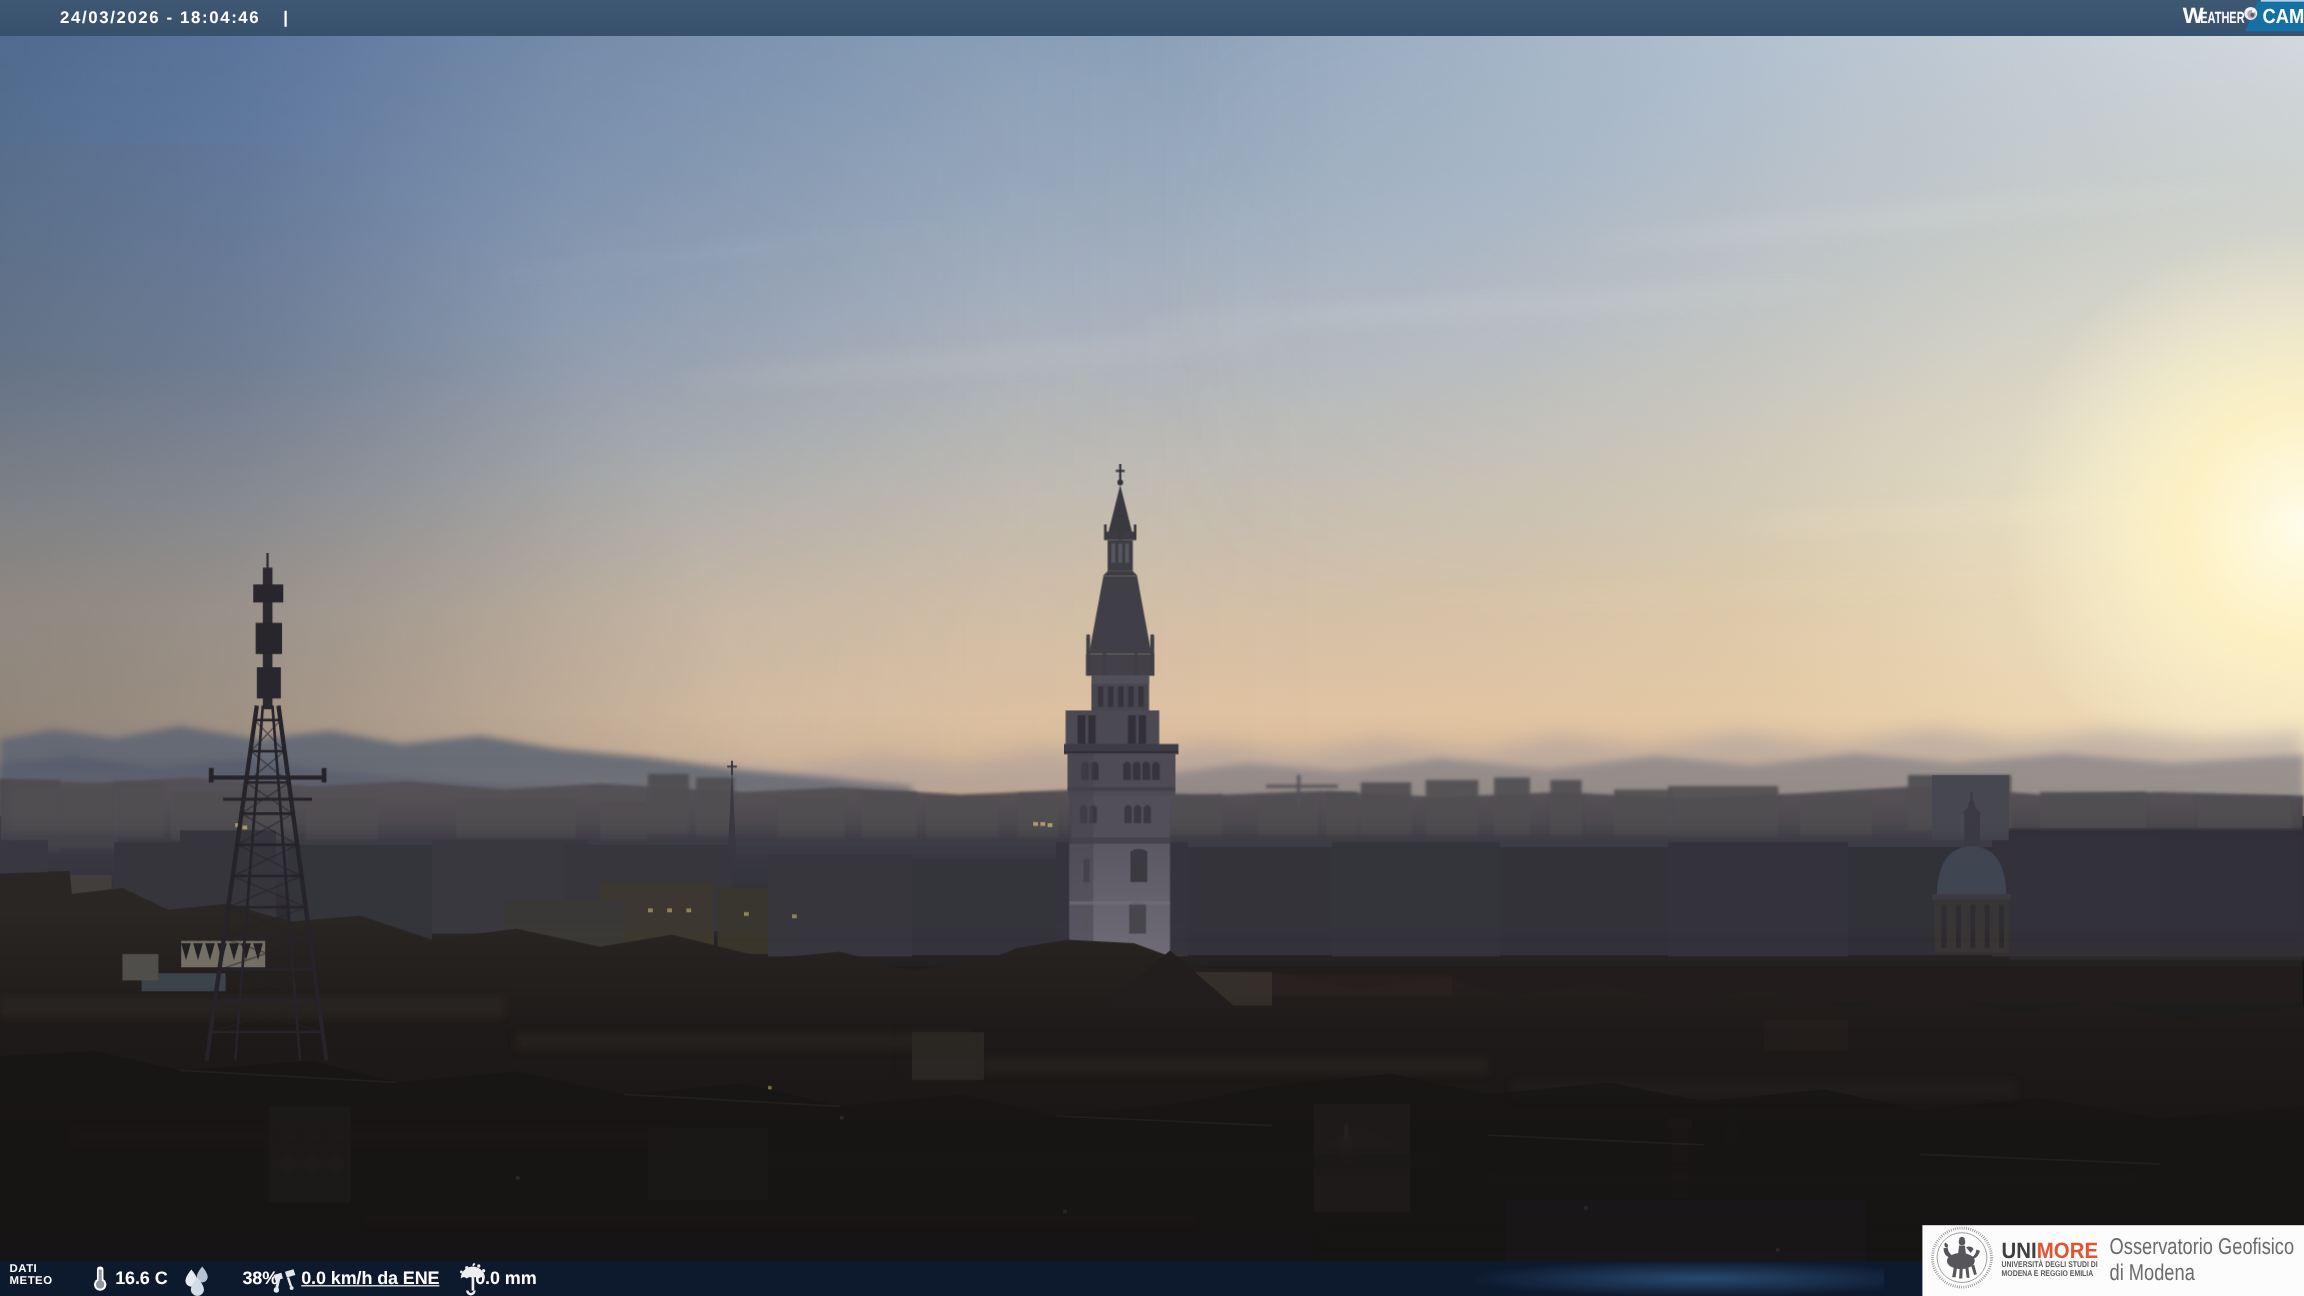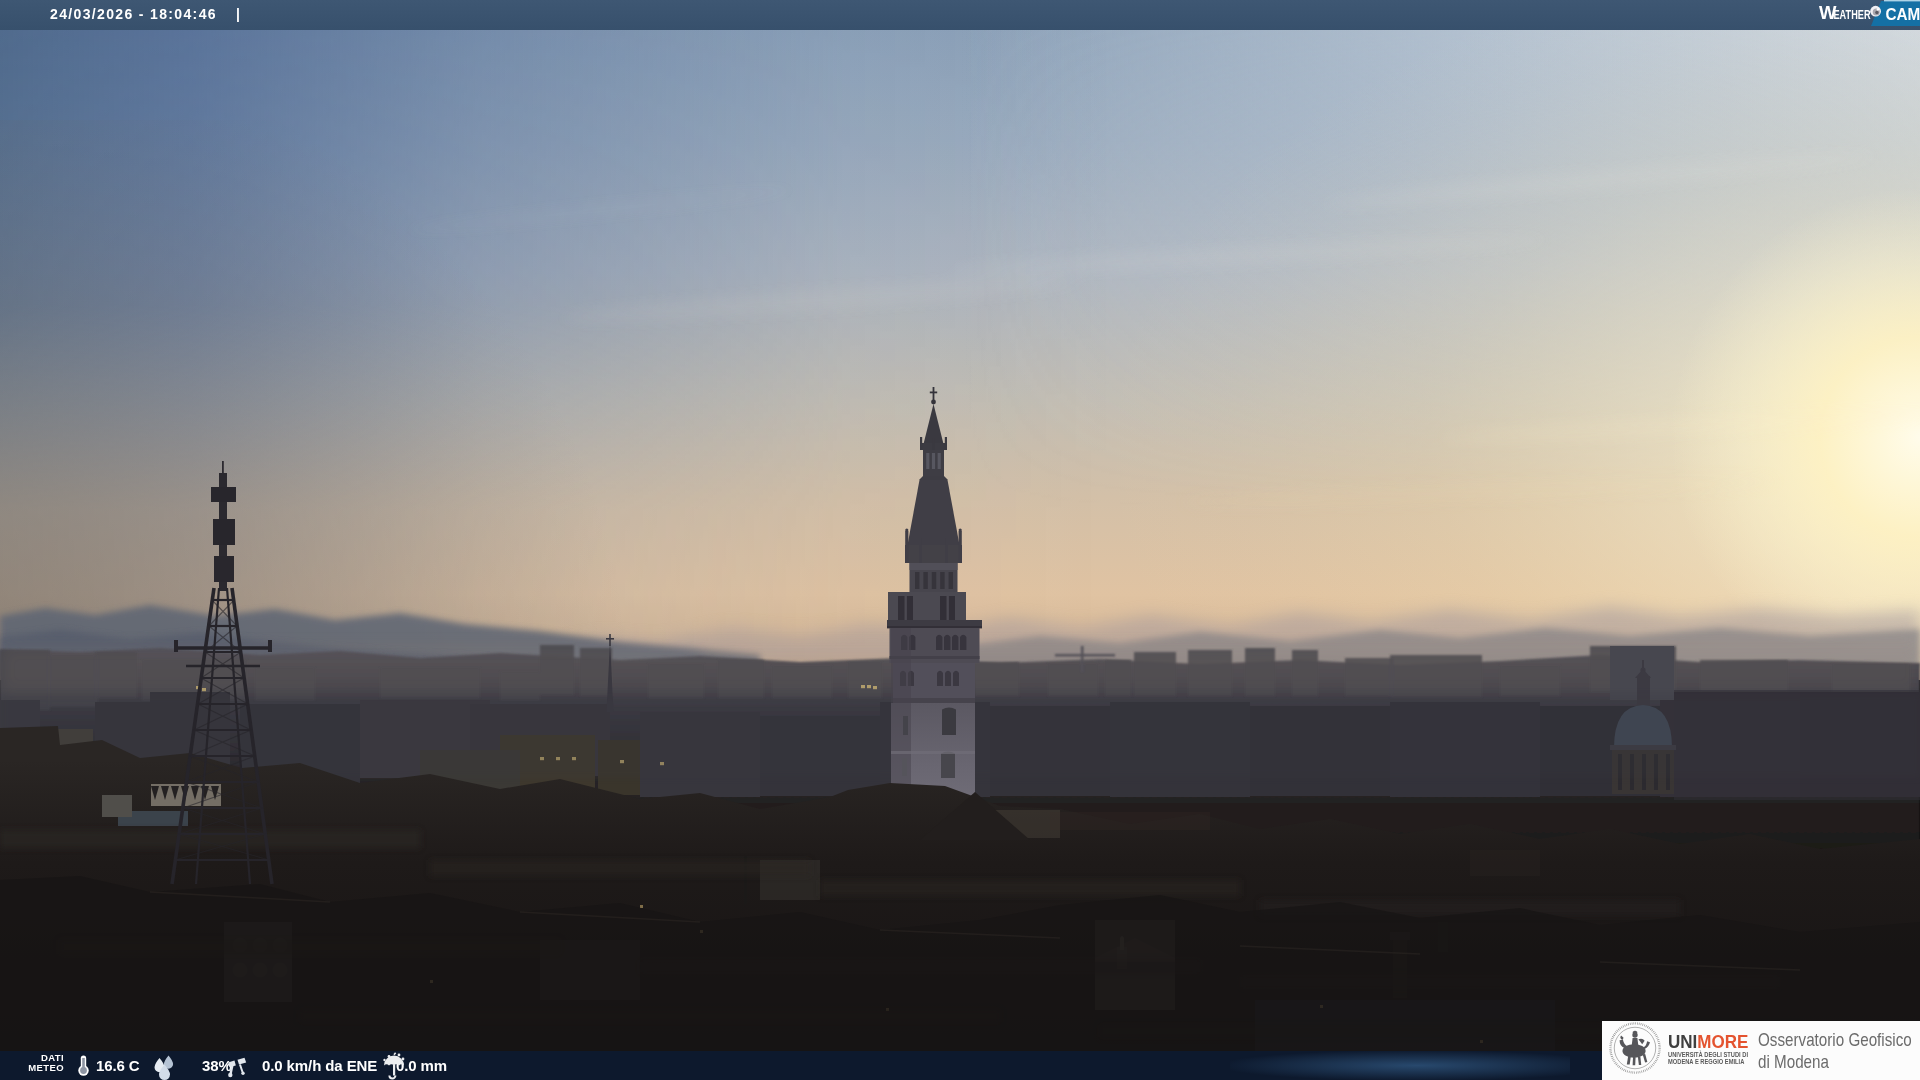--- a/index.html
+++ b/index.html
@@ -3,21 +3,21 @@
 html,body{margin:0;padding:0;background:#000;}
 #stage{position:relative;width:1920px;height:1080px;overflow:hidden;font-family:"Liberation Sans",sans-serif;}
 #scene{position:absolute;top:0;left:0;}
 .ov{position:absolute;}
 #topbar{left:0;top:0;width:1920px;height:30px;background:linear-gradient(180deg,#3e5773 0%,#37506c 100%);}
 #topbar span{position:absolute;color:#ffffff;font-weight:bold;font-size:14px;top:0;line-height:29px;white-space:pre;letter-spacing:0.6px;}
 #botbar{left:0;top:1051px;width:1920px;height:29px;background:rgba(13,27,50,0.85);}
 #botglow{left:1230px;top:1051px;width:340px;height:29px;background:radial-gradient(ellipse at 55% 50%,rgba(62,112,162,0.55),rgba(62,112,162,0) 75%);}
 #bottext{left:0;top:1051px;width:1920px;height:29px;}
 #bottext span{position:absolute;color:#fff;font-weight:bold;font-size:15px;top:0;line-height:30px;white-space:pre;letter-spacing:-0.1px;}
-#datimeteo{left:8px;top:1053px;width:56px;color:#fff;font-weight:bold;font-size:9.5px;line-height:10px;text-align:right;letter-spacing:0.4px;}
+#datimeteo{left:8px;top:1053px;width:56px;color:#fff;font-weight:bold;font-size:9.5px;line-height:10px;text-align:left;letter-spacing:0.4px;}
 #unibox{left:1602px;top:1021px;width:318px;height:59px;background:#fcfcfc;}
 .uni-t{position:absolute;white-space:pre;}
 </style></head>
 <body>
 <div id="stage">
 <svg id="scene" width="1920" height="1080" viewBox="0 0 1920 1080">
 <defs>
 <linearGradient id="skyV" x1="0" y1="0" x2="0" y2="1080" gradientUnits="userSpaceOnUse">
  <stop offset="0.00" stop-color="#8ba1b9"></stop>
  <stop offset="0.13" stop-color="#9aabbe"></stop>
@@ -381,21 +381,21 @@
  <circle cx="76.9" cy="12.5" r="1.7" fill="#5c5a64"></circle>
  <circle cx="77.9" cy="9.4" r="1.2" fill="#ffffff"></circle>
  <text transform="translate(85.5,19.5) scale(0.9,1)" font-family="Liberation Sans" font-size="17" font-weight="bold" fill="#ffffff">CAM</text>
 </svg>
 <div class="ov" id="botbar"></div>
 <div class="ov" id="botglow"></div>
 <div class="ov" id="datimeteo">DATI<br>METEO</div>
 <div class="ov" id="bottext">
  <span style="left:96px;">16.6 C</span>
  <span style="left:175px;margin-left:27px;">38%</span>
- <span style="left:262px;">0.0 km/h da ENE</span>
+ <span style="left:251px;text-decoration:underline;">0.0 km/h da ENE</span>
  <span style="left:396px;">0.0 mm</span>
 </div>
 <svg class="ov" style="left:60px;top:1051px;" width="400" height="29" viewBox="0 0 400 29">
  <g fill="#ffffff">
   <rect x="20.8" y="4.5" width="5.4" height="13" rx="2.7"></rect>
   <circle cx="23.5" cy="19.5" r="5.2"></circle>
   <circle cx="23.5" cy="19.5" r="3.4" fill="#8e96a4"></circle>
   <rect x="22.2" y="7" width="2.6" height="11" fill="#8e96a4"></rect>
  </g>
  <g>

